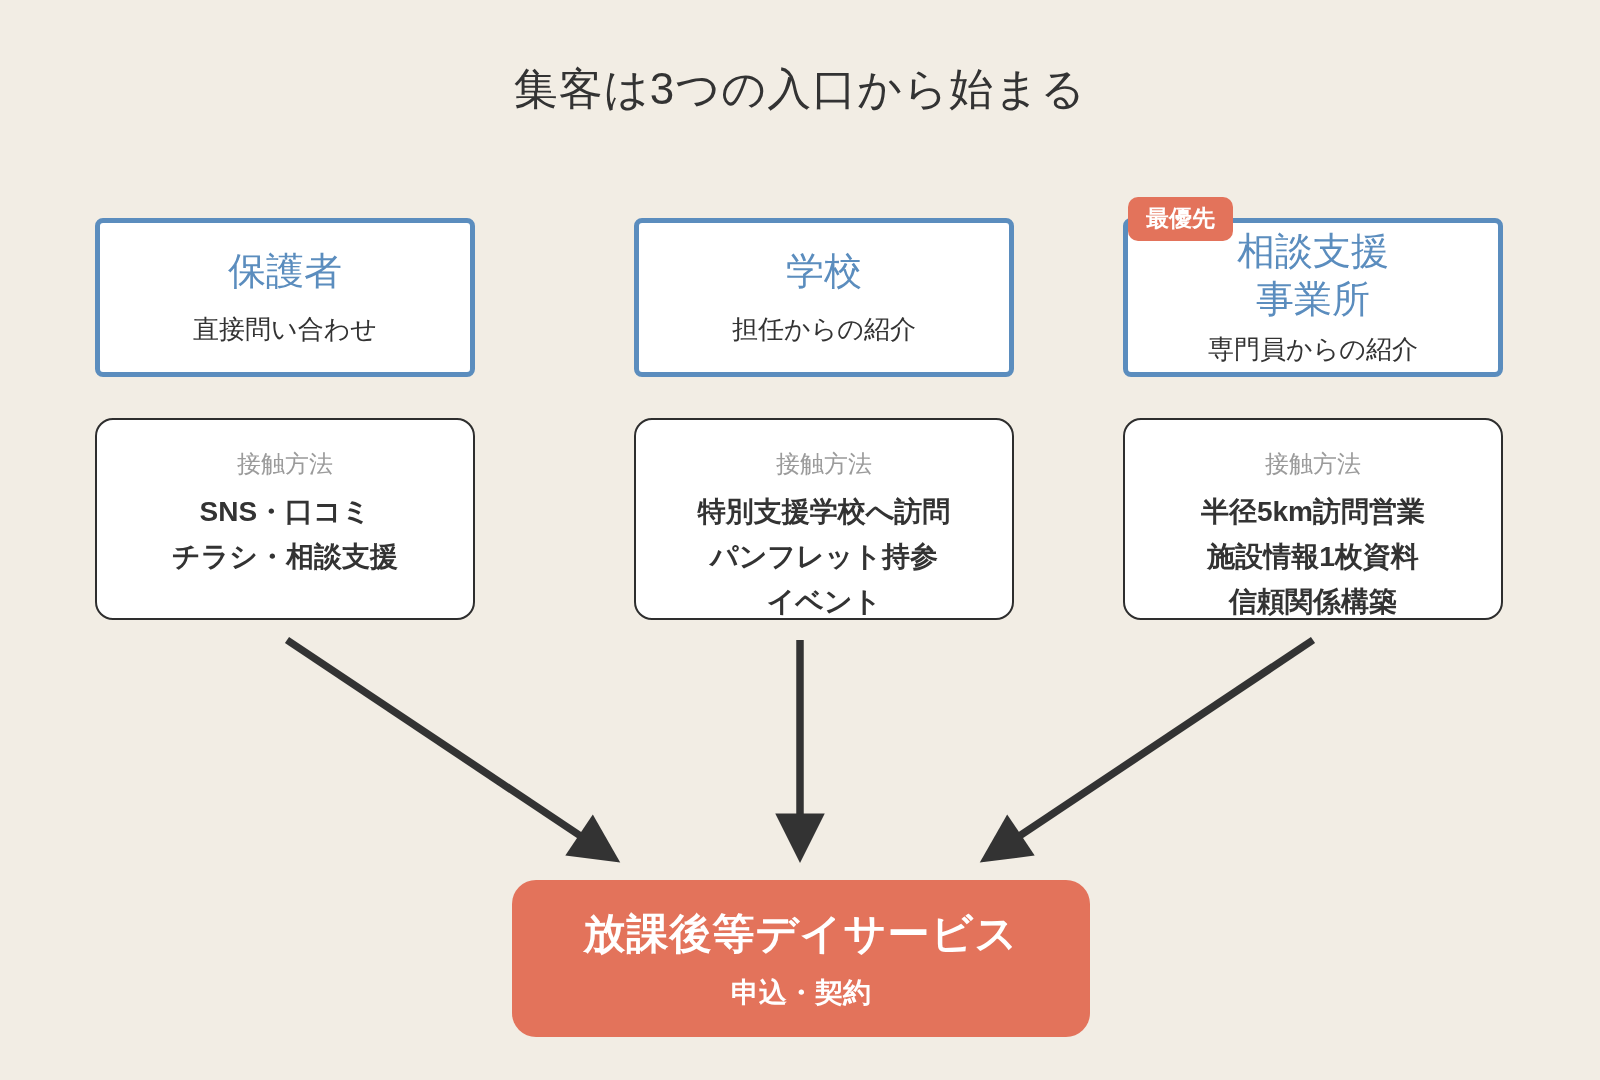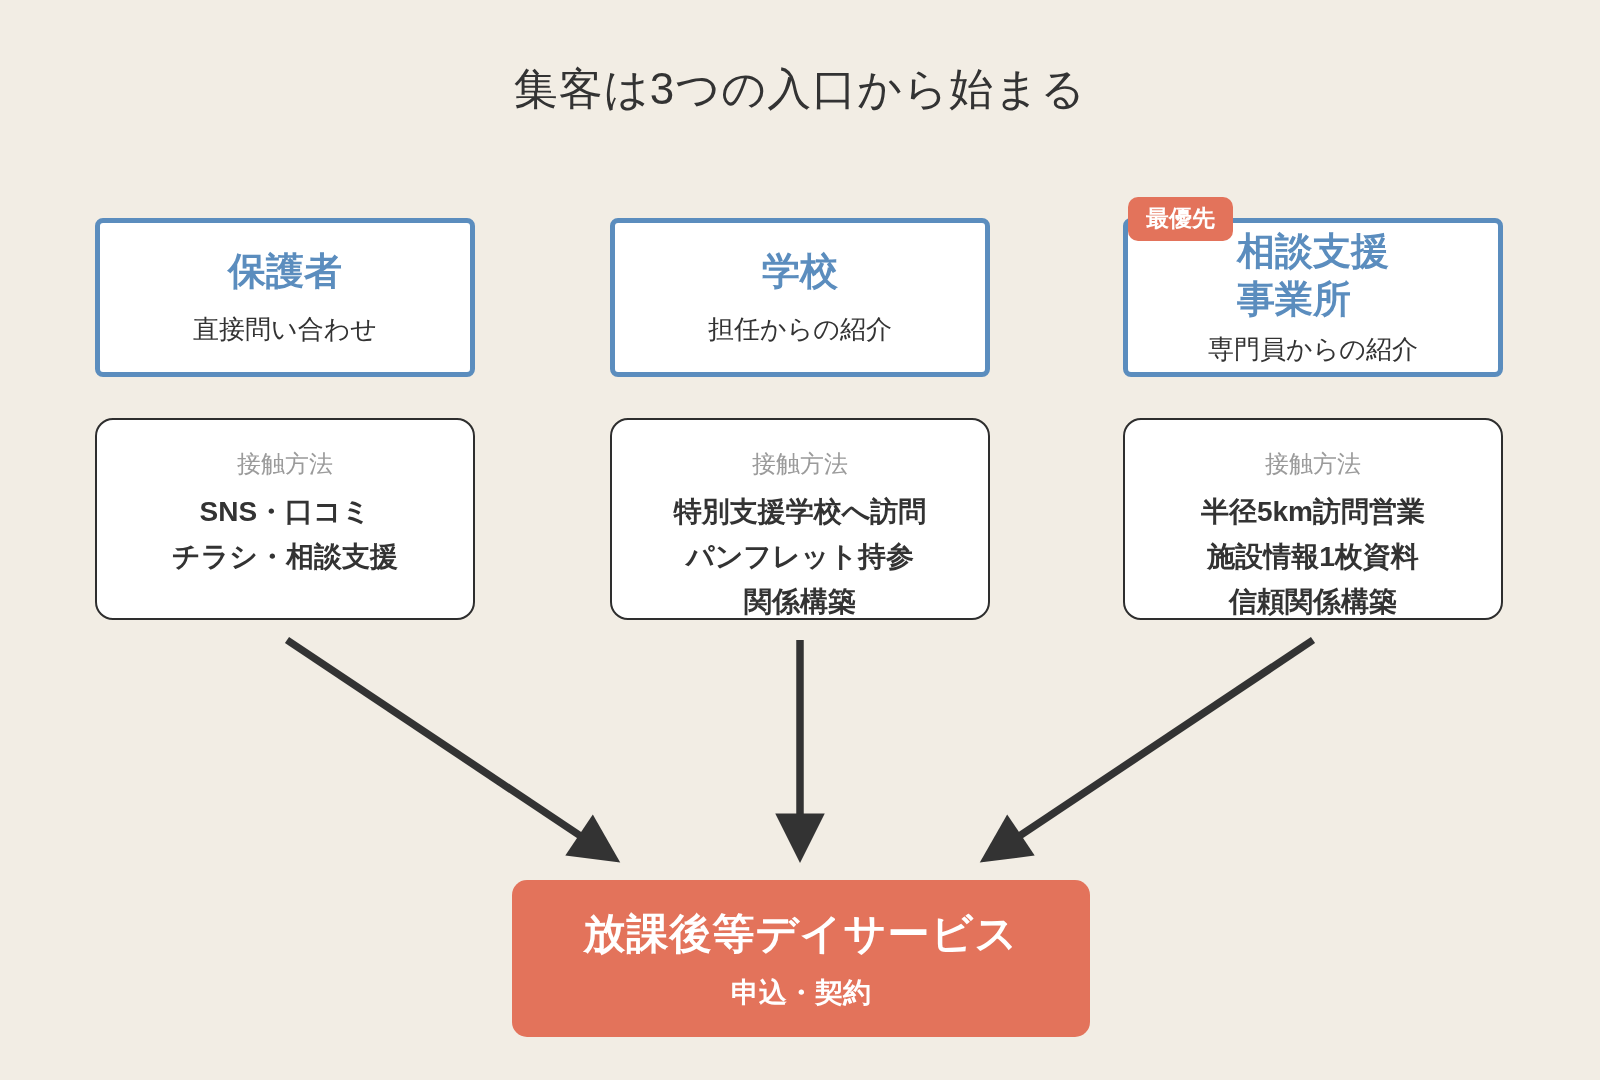--- a/index.html
+++ b/index.html
@@ -18,35 +18,35 @@
   .canvas{position:relative;width:1600px;height:1080px;background:var(--bg);}
 
   .title{
     position:absolute;top:60px;left:0;width:100%;
     text-align:center;font-size:44px;font-weight:normal;color:var(--dark);
     letter-spacing:1px;
   }
 
   .col{position:absolute;top:218px;width:380px;}
   .col-1{left:95px;}
-  .col-2{left:610px;}
+  .col-2{left:634px;}
   .col-3{left:1123px;}
 
   .entrance{
     position:relative;
     width:380px;height:159px;
     background:var(--panel);
     border:5px solid var(--blue);
     border-radius:8px;
     display:flex;flex-direction:column;align-items:center;justify-content:center;
     gap:16px;
   }
   .entrance-title{
-    font-size:38px;font-weight:bold;color:var(--blue);
-    line-height:1.25;white-space:pre-line;
+    font-size:38px;font-weight:normal;color:var(--blue);
+    text-align:center;line-height:1.25;white-space:pre-line;
   }
   .entrance-sub{font-size:26px;color:var(--dark);text-align:center;}
   .col-3 .entrance{gap:9px;}
 
   .badge{
     position:absolute;top:-26px;left:0;
     background:var(--orange);color:#fff;
     font-size:23px;font-weight:bold;
     padding:8px 18px;border-radius:10px;
     line-height:1.2;z-index:2;
@@ -66,21 +66,21 @@
     font-size:28px;font-weight:bold;color:var(--dark);
     line-height:45px;text-align:center;
   }
 
   .arrows{position:absolute;left:0;top:0;width:1600px;height:1080px;pointer-events:none;}
 
   .destination{
     position:absolute;left:512px;top:880px;
     width:578px;height:157px;
     background:var(--orange);
-    border-radius:15px;
+    border-radius:24px;
     display:flex;flex-direction:column;align-items:center;justify-content:center;
     gap:12px;
   }
   .destination-title{font-size:42px;font-weight:bold;color:#fff;letter-spacing:1px;}
   .destination-sub{font-size:28px;font-weight:bold;color:#fff;}
 </style>
 </head>
 <body>
 
 <div class="canvas">
@@ -101,21 +101,21 @@
 
   <div class="col col-2">
     <div class="entrance">
       <div class="entrance-title">学校</div>
       <div class="entrance-sub">担任からの紹介</div>
     </div>
     <div class="methods">
       <div class="methods-label">接触方法</div>
       <div class="method-item">特別支援学校へ訪問</div>
       <div class="method-item">パンフレット持参</div>
-      <div class="method-item">関係構築</div>
+      <div class="method-item">イベント</div>
     </div>
   </div>
 
   <div class="col col-3">
     <div class="entrance">
       <div class="badge">最優先</div>
       <div class="entrance-title">相談支援
 事業所</div>
       <div class="entrance-sub">専門員からの紹介</div>
     </div>

